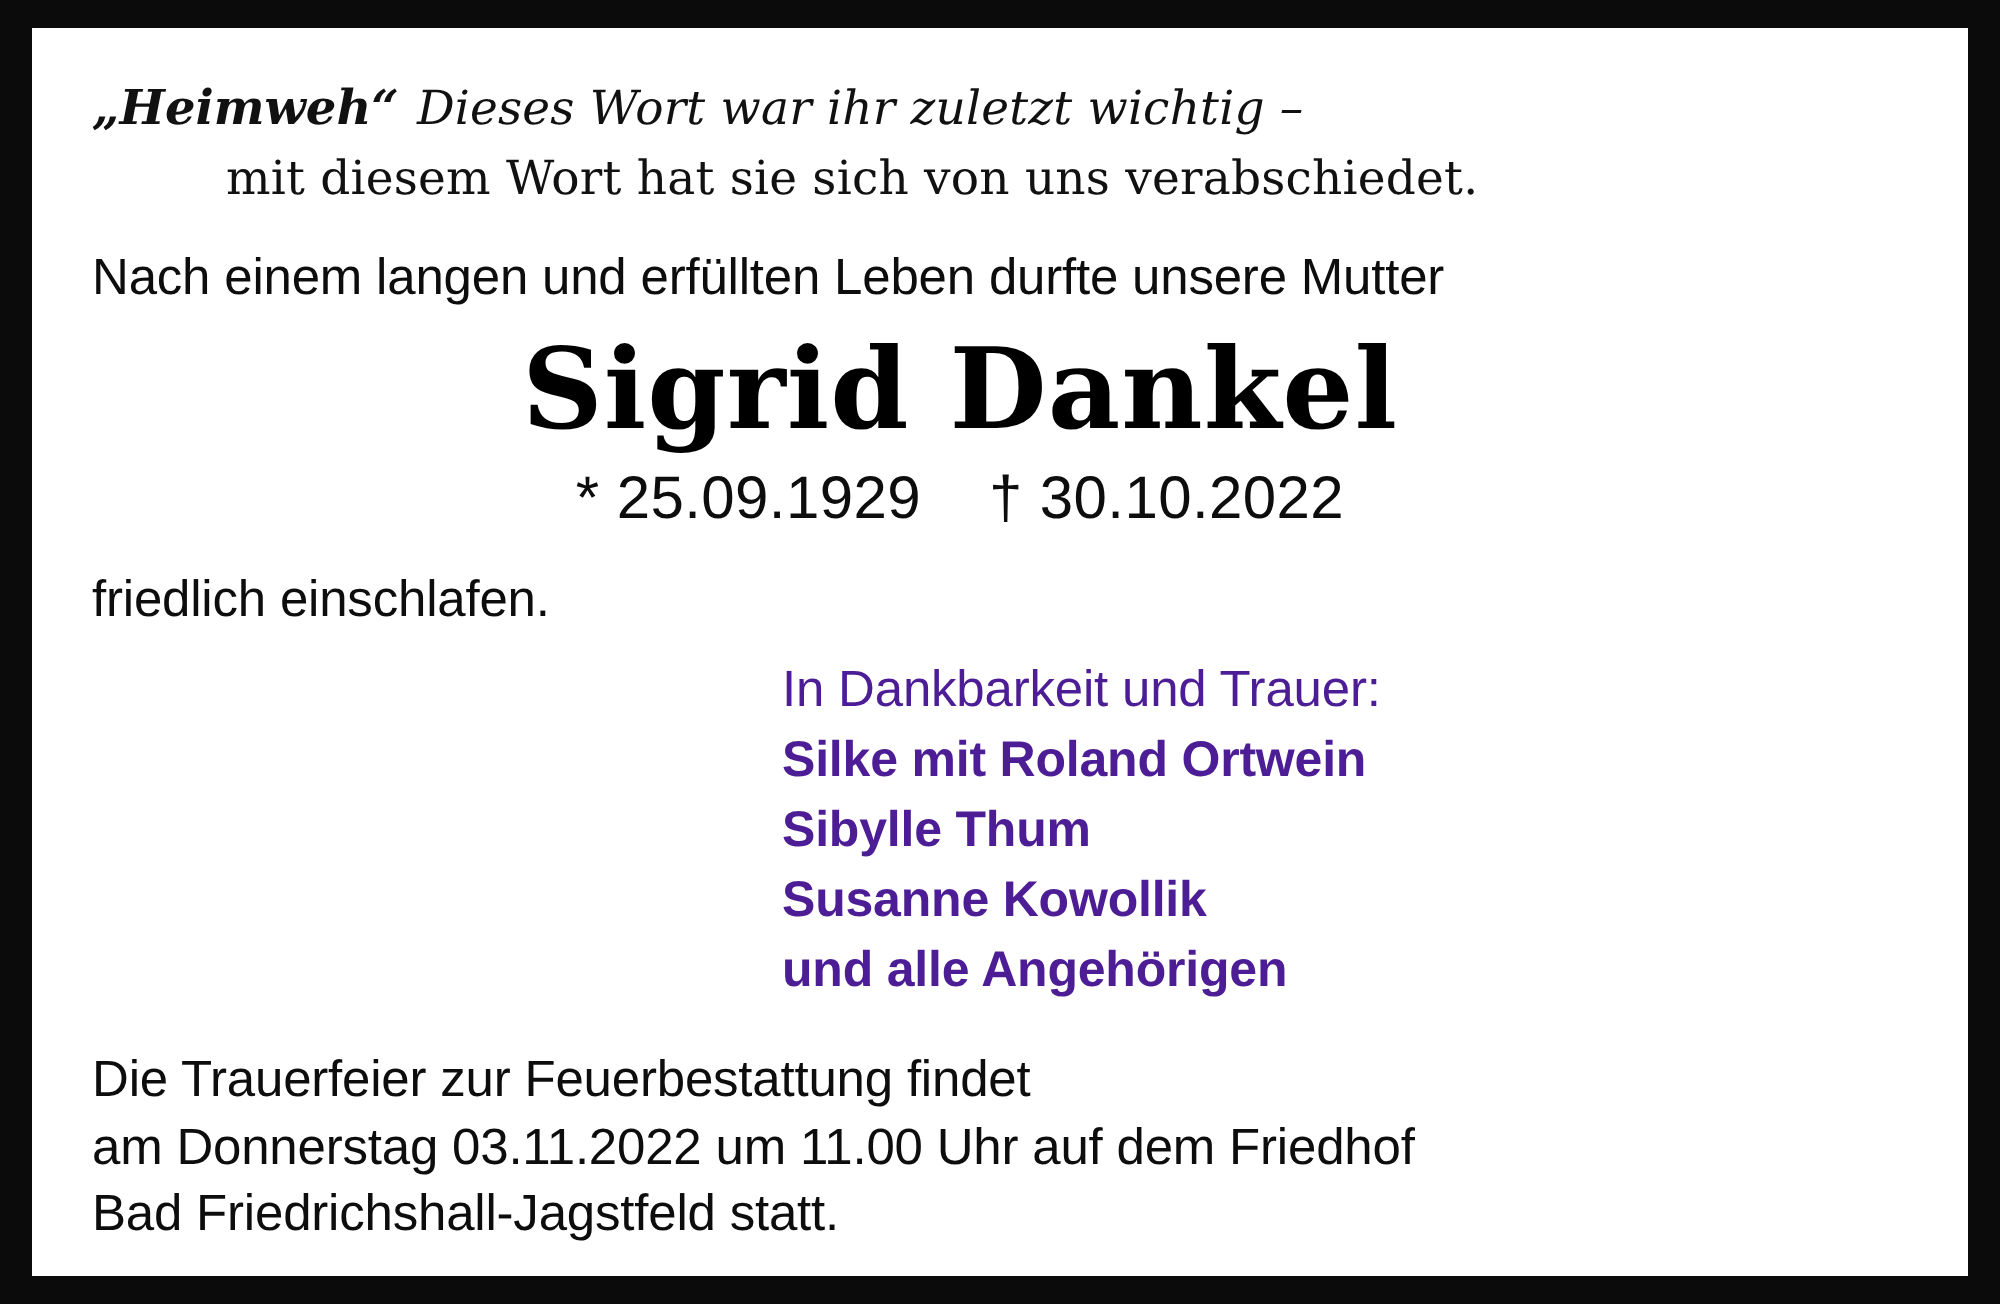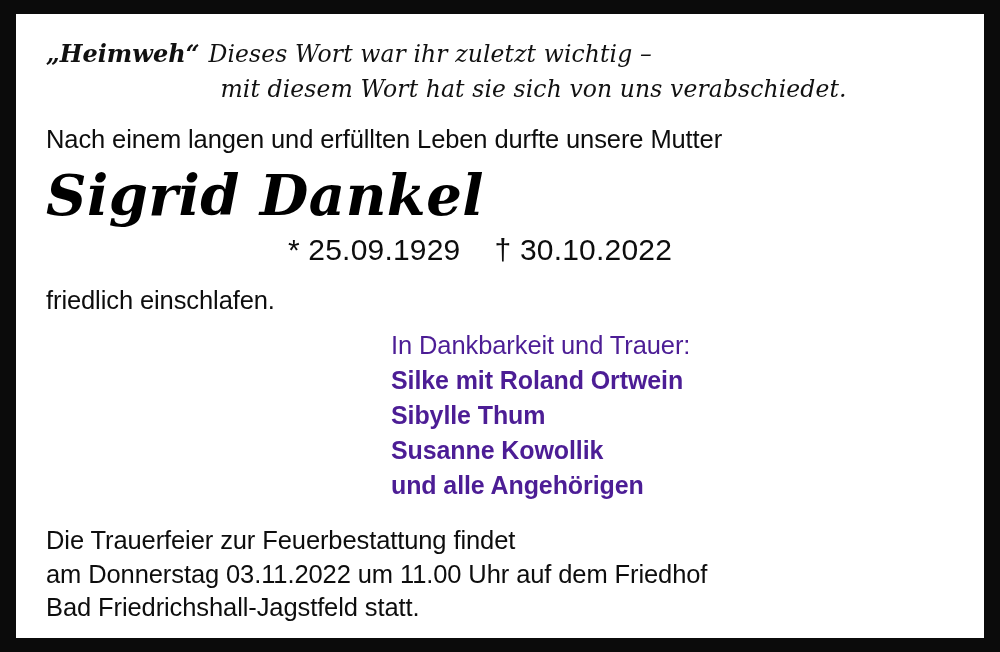--- a/index.html
+++ b/index.html
@@ -47,44 +47,42 @@
     font-style: italic;
     font-size: 24px;
     letter-spacing: 0;
   }
   .quote-italic {
     font-style: italic;
     padding-left: 9px;
   }
   .quote-line2 {
     display: block;
-    font-style: italic;
     margin-left: 67px;
     margin-top: 4px;
     white-space: nowrap;
-    text-align: center;
   }
   .lead-line {
     margin-top: 19px;
     font-family: "Liberation Sans", sans-serif;
     font-size: 25.5px;
     color: #0d0d0d;
     letter-spacing: -0.1px;
     white-space: nowrap;
   }
   .name-line {
     margin-top: 12px;
+    text-align: center;
     font-family: "DejaVu Serif", serif;
     font-weight: 700;
     font-size: 56px;
     letter-spacing: 0.5px;
     color: #000000;
     line-height: 1.06;
     padding-right: 40px;
-    font-style: italic;
   }
   .dates-line {
     margin-top: 8px;
     text-align: center;
     font-family: "Liberation Sans", sans-serif;
     font-size: 30px;
     color: #0d0d0d;
     padding-right: 40px;
     letter-spacing: 0.2px;
   }

